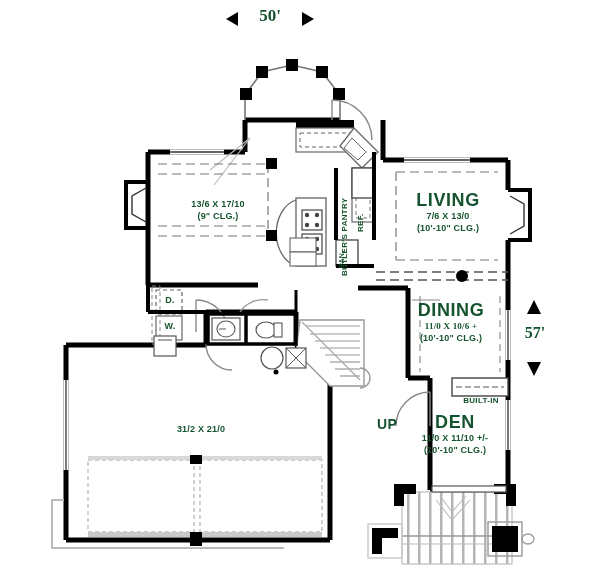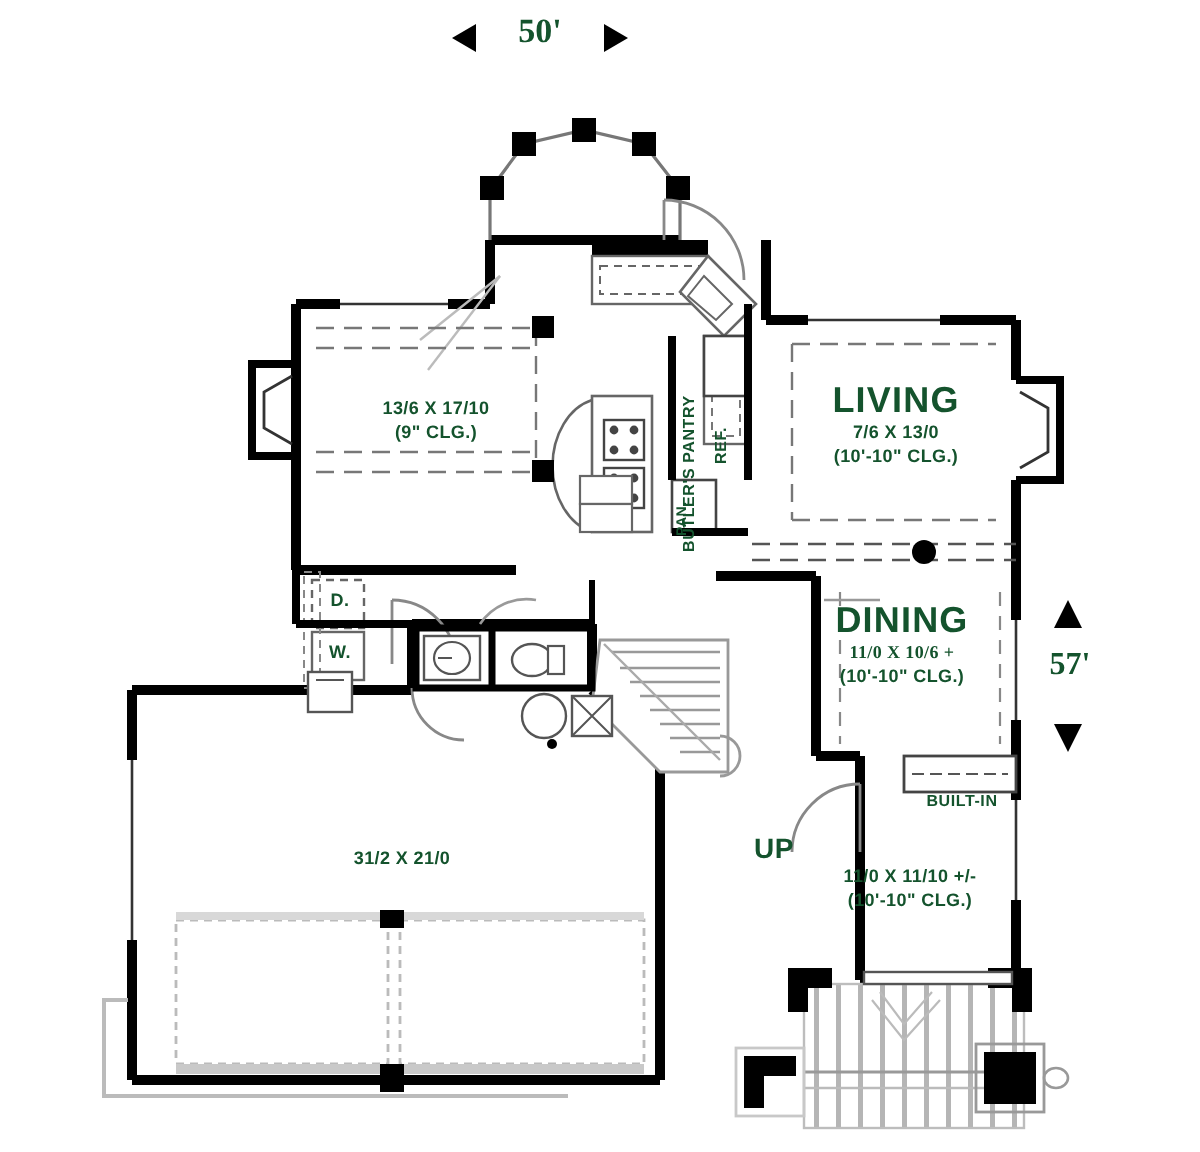--- a/index.html
+++ b/index.html
@@ -352,20 +352,21 @@
   <div class="lbl rm-clg" style="left:166px;top:211px;width:104px;font-size:9px;">(9" CLG.)</div>
 
   <div class="lbl rm-name" style="left:398px;top:190px;width:100px;font-size:18px;">LIVING</div>
   <div class="lbl rm-dim" style="left:398px;top:211px;width:100px;font-size:9px;">7/6 X 13/0</div>
   <div class="lbl rm-clg" style="left:398px;top:223px;width:100px;font-size:9px;">(10'-10" CLG.)</div>
 
   <div class="lbl rm-name" style="left:398px;top:300px;width:106px;font-size:18px;">DINING</div>
   <div class="lbl rm-dim" style="left:398px;top:321px;width:106px;font-size:9px;font-family:Liberation Serif, serif;">11/0 X 10/6 +</div>
   <div class="lbl rm-clg" style="left:398px;top:333px;width:106px;font-size:9px;">(10'-10" CLG.)</div>
 
+  <div class="lbl rm-name" style="left:408px;top:412px;width:94px;font-size:18px;">DEN</div>
   <div class="lbl rm-dim" style="left:400px;top:433px;width:110px;font-size:9px;">11/0 X 11/10 +/-</div>
   <div class="lbl rm-clg" style="left:400px;top:445px;width:110px;font-size:9px;">(10'-10" CLG.)</div>
 
   <div class="lbl rm-dim" style="left:146px;top:424px;width:110px;font-size:9px;">31/2 X 21/0</div>
 
   <div class="lbl tiny vert" style="left:340px;top:196px;height:80px;font-size:8px;
               width:12px;text-align:left;">BUTLER'S PANTRY</div>
 
   <div class="lbl tiny vert" style="left:356px;top:198px;height:34px;font-size:8px;
               width:12px;text-align:left;">REF.</div>

